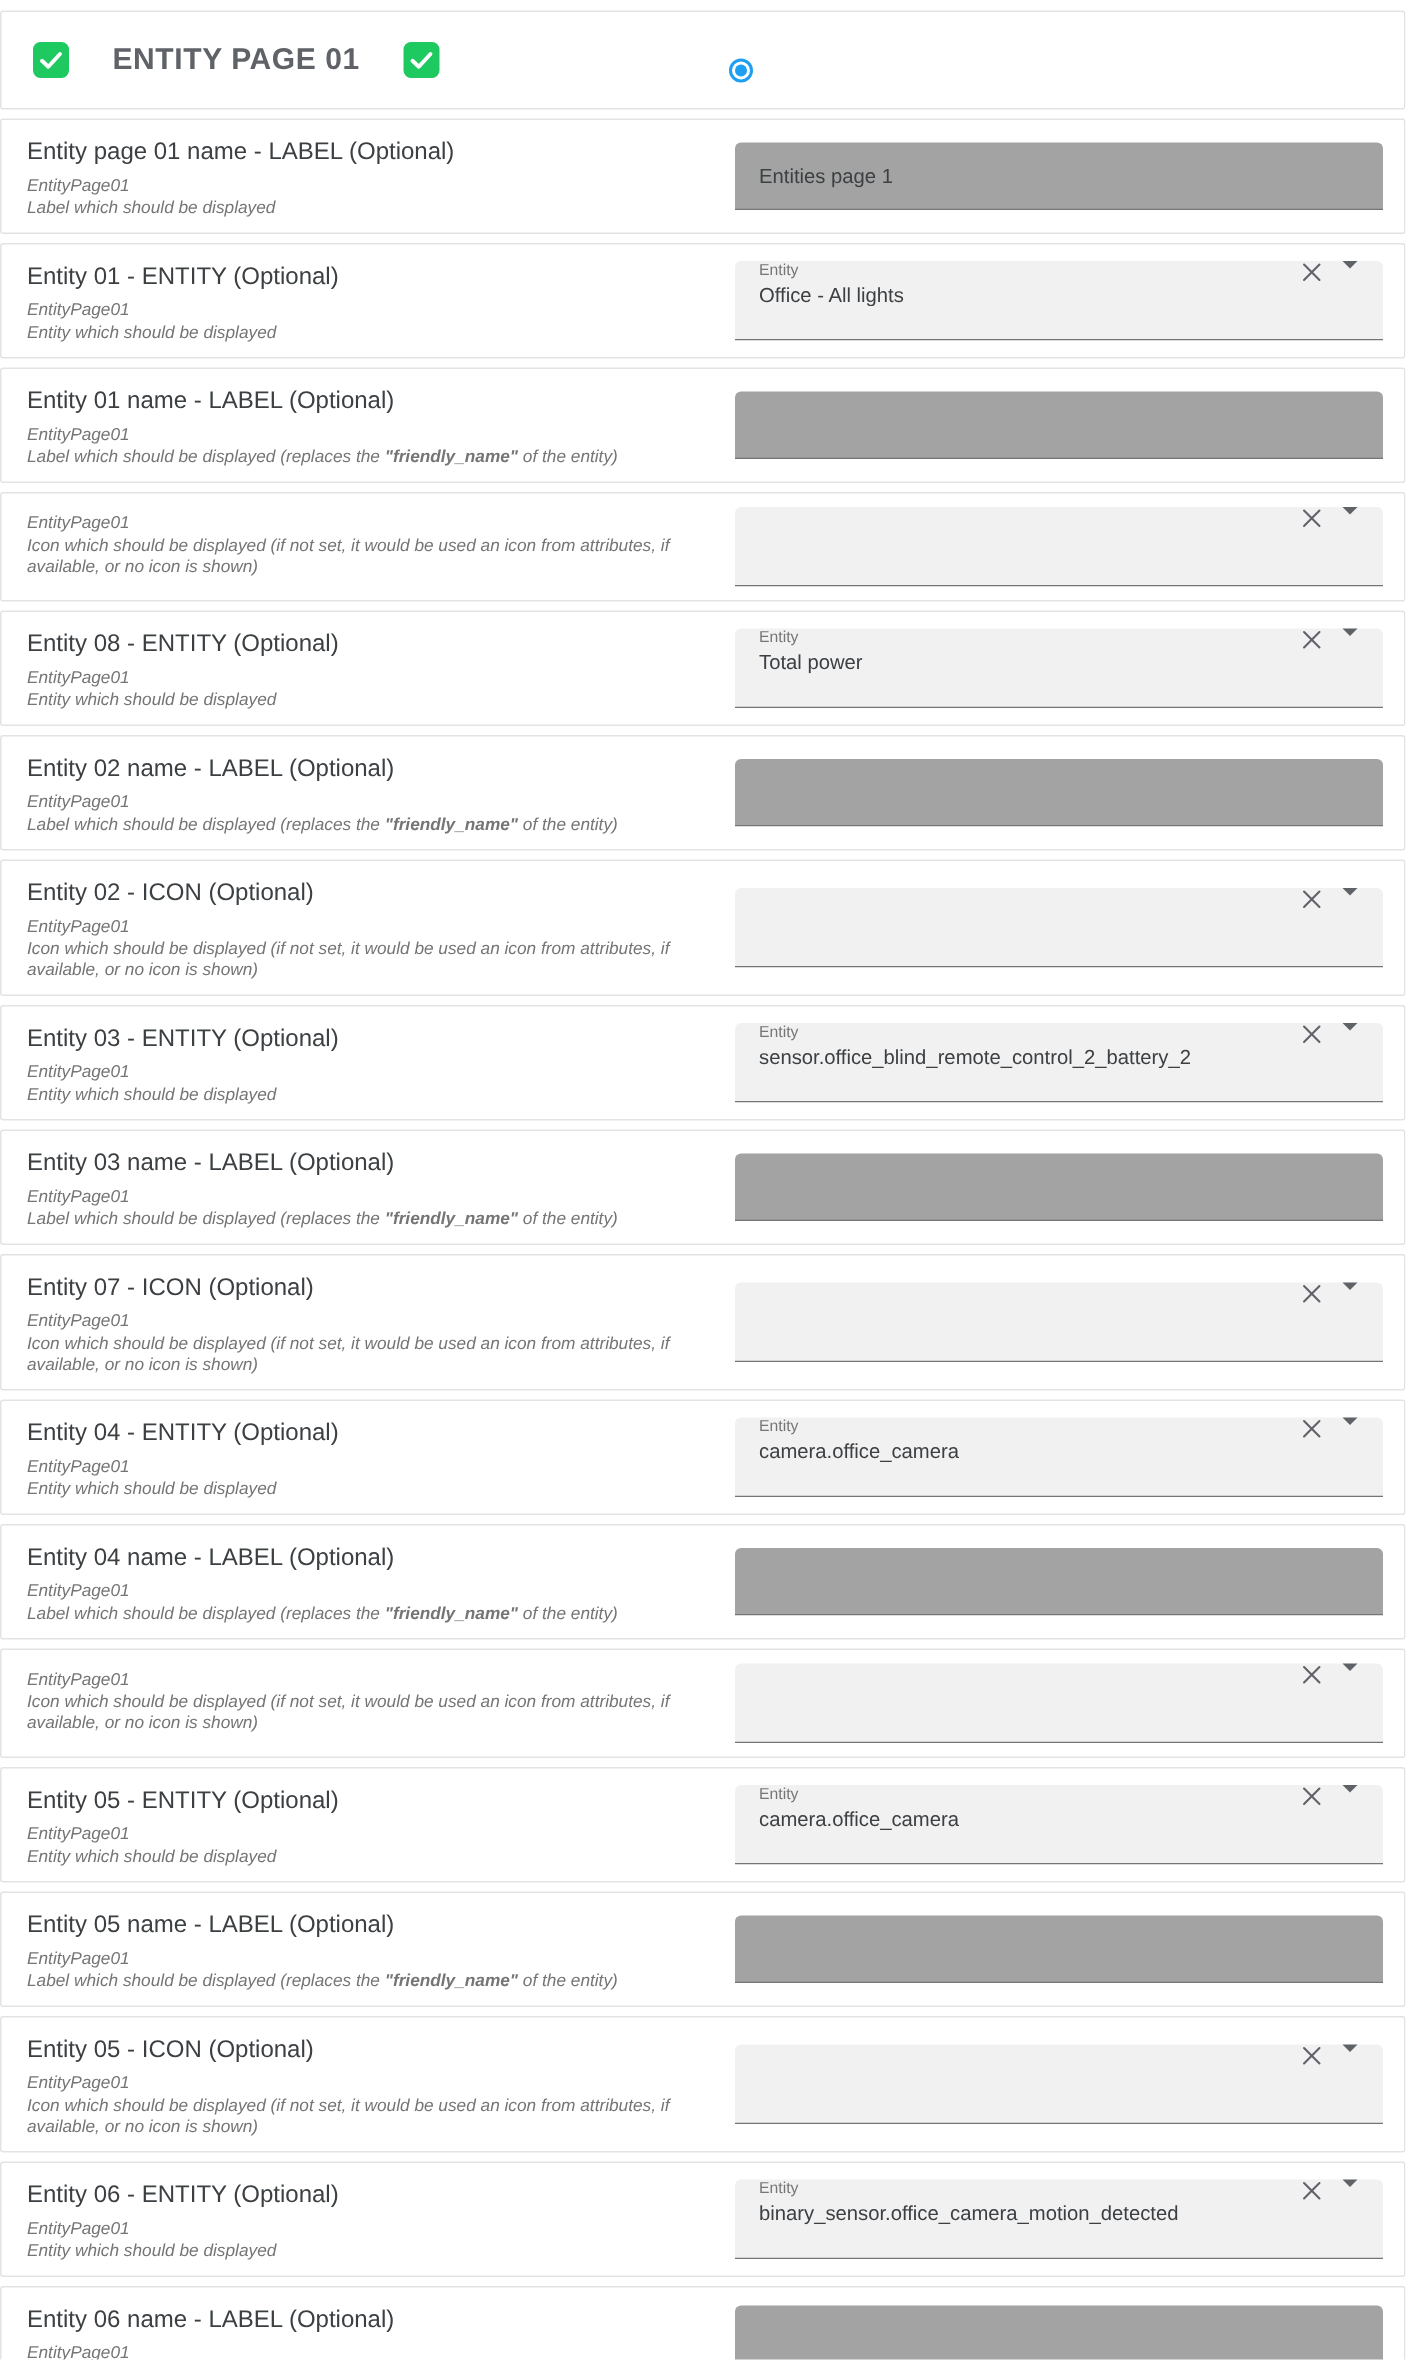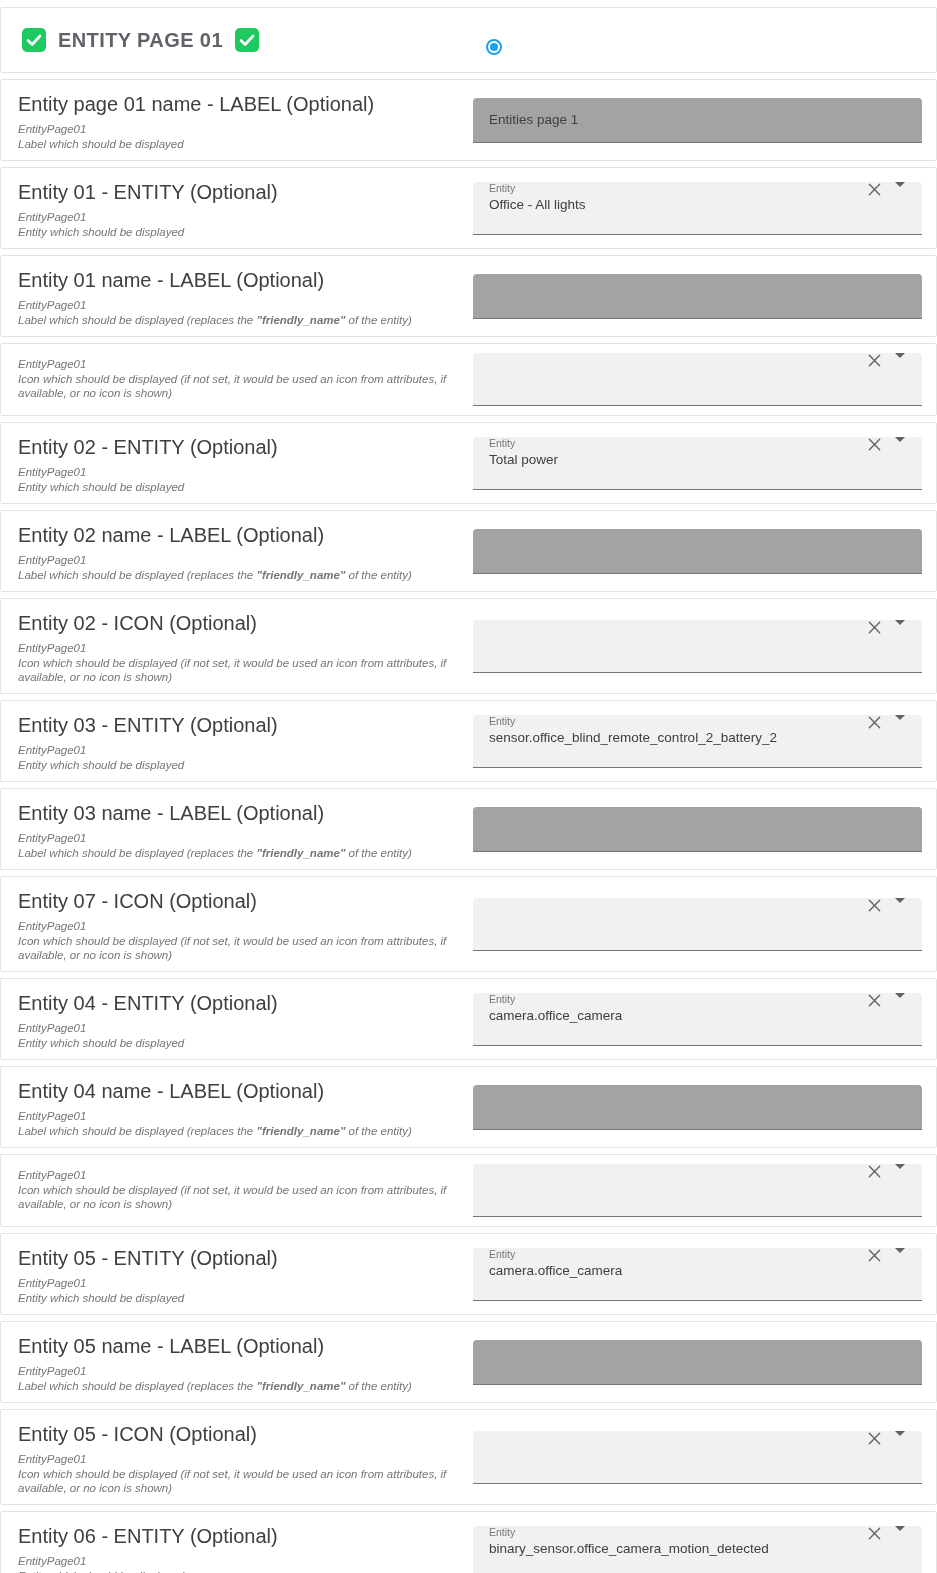--- a/index.html
+++ b/index.html
@@ -14,20 +14,21 @@
     overflow: hidden;
   }
   .page { padding-top: 7px; }
 
   .card {
     background: #ffffff;
     border: 1px solid #e3e3e5;
     border-radius: 2px;
     margin: 0 0 6px 0;
     box-sizing: border-box;
+    gap: 17px;
   }
 
   
   .header {
     height: 66px;
     display: flex;
     align-items: center;
     padding-left: 21px;
     position: relative;
   }
@@ -75,21 +76,21 @@
     padding: 9px 14px 9px 17px;
     min-height: 71px;
   }
   .row-left {
     flex: 0 0 450px;
     margin-right: 5px;
     align-self: flex-start;
     padding-top: 4px;
   }
   .row-title {
-    font-size: 20px;
+    font-size: 16px;
     color: #3c4043;
     margin-bottom: 6px;
   }
   .row-meta, .row-description {
     font-size: 11.5px;
     font-style: italic;
     color: #757575;
     line-height: 14px;
   }
   .row-meta { margin-bottom: 1px; font-style: italic; }
@@ -232,21 +233,21 @@
           <svg width="15" height="15" viewBox="0 0 14 14" aria-hidden="true">
             <path d="M2.2 2.2 L11.8 11.8 M11.8 2.2 L2.2 11.8" stroke="#5f6368" stroke-width="1.3" stroke-linecap="round"></path>
           </svg>
         </span>
         <span class="caret"></span>
       </div>
     </div>
   </section>
       <section class="card row">
     <div class="row-left">
-      <div class="row-title">Entity 02 - ENTITY (Optional)</div>
+      <div class="row-title">Entity 08 - ENTITY (Optional)</div>
       <div class="row-meta">EntityPage01</div>
       <div class="row-description"><span>Entity which should be displayed</span></div>
     </div>
     <div class="row-right">
 
       <div class="select-box">
         <div class="select-content">
           <div class="select-label">Entity</div>
           <div class="select-value">Total power</div>
         </div>

